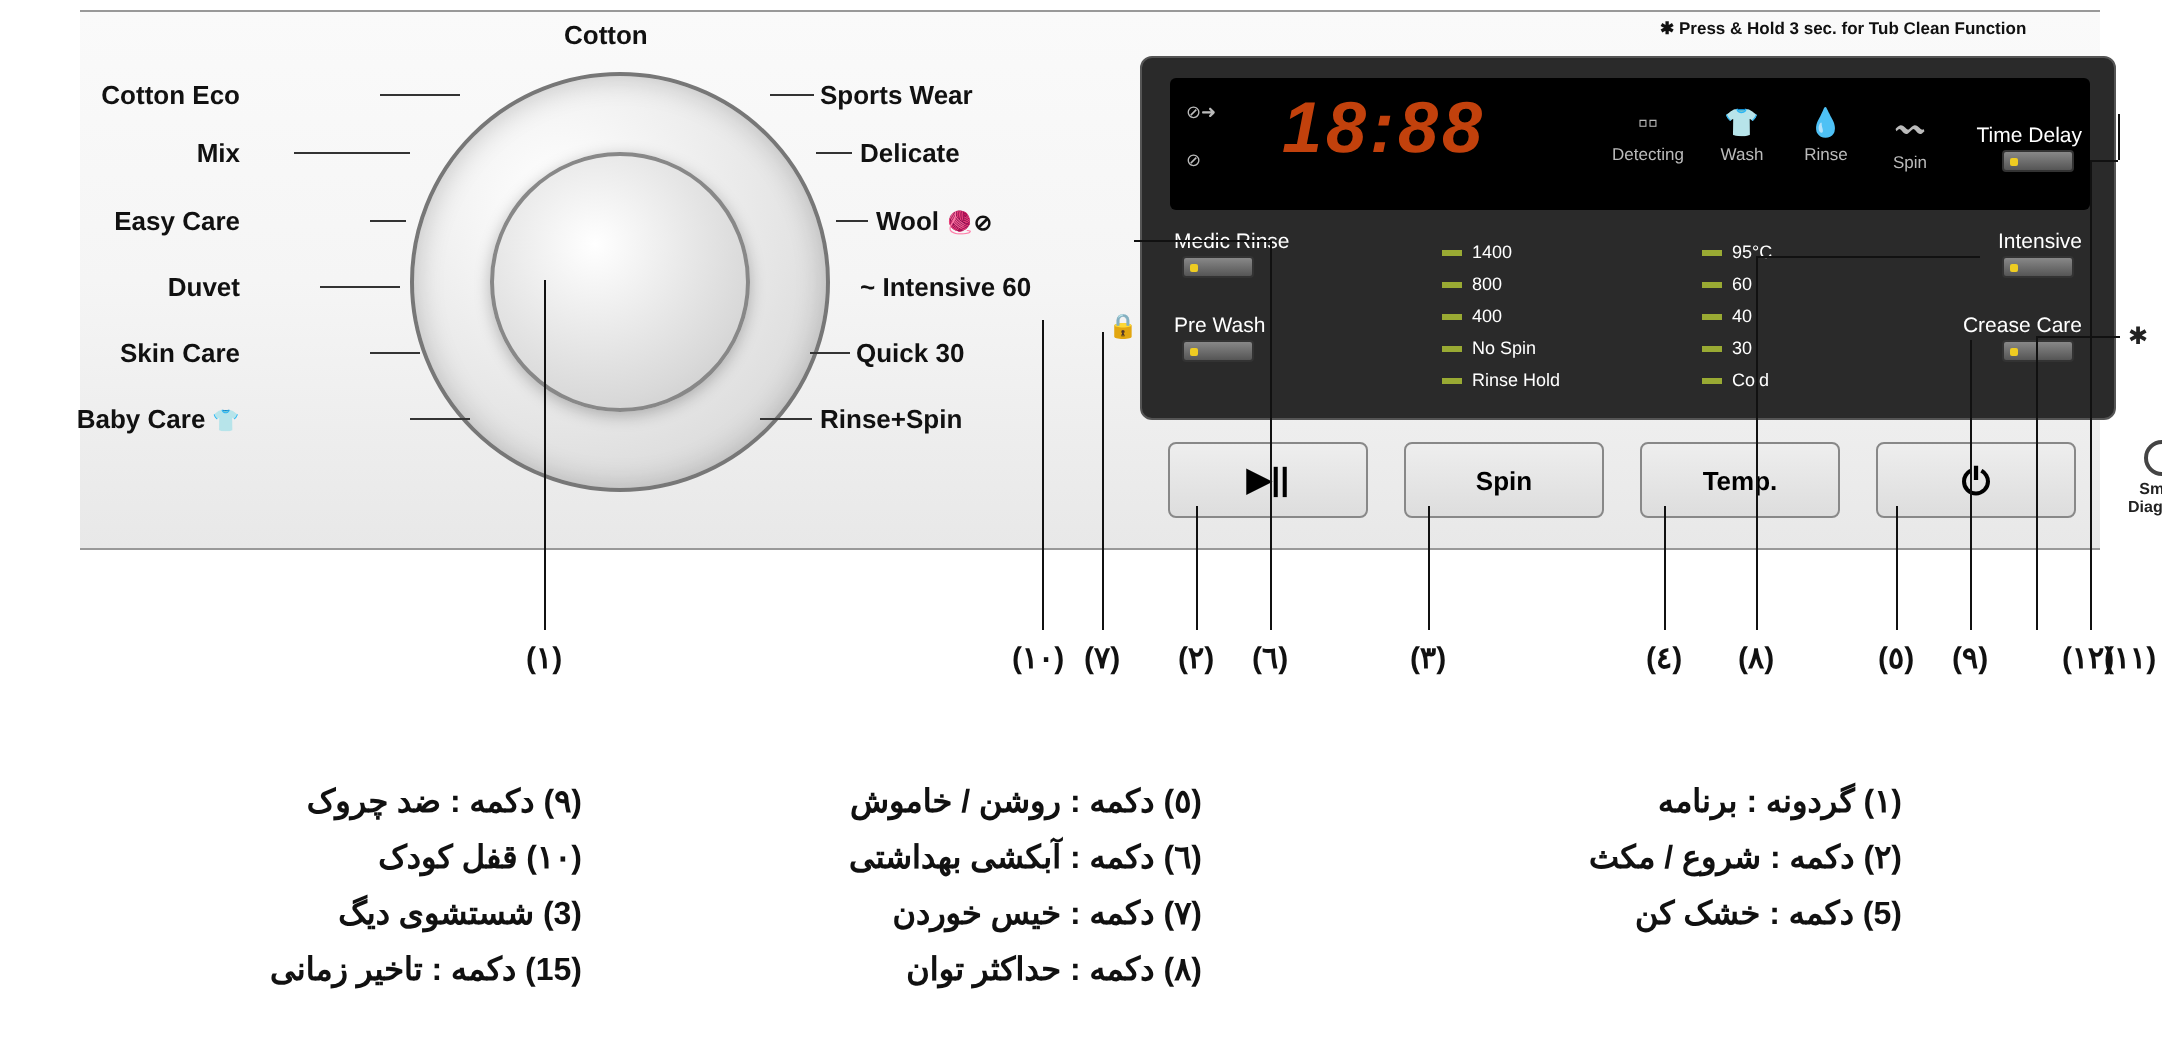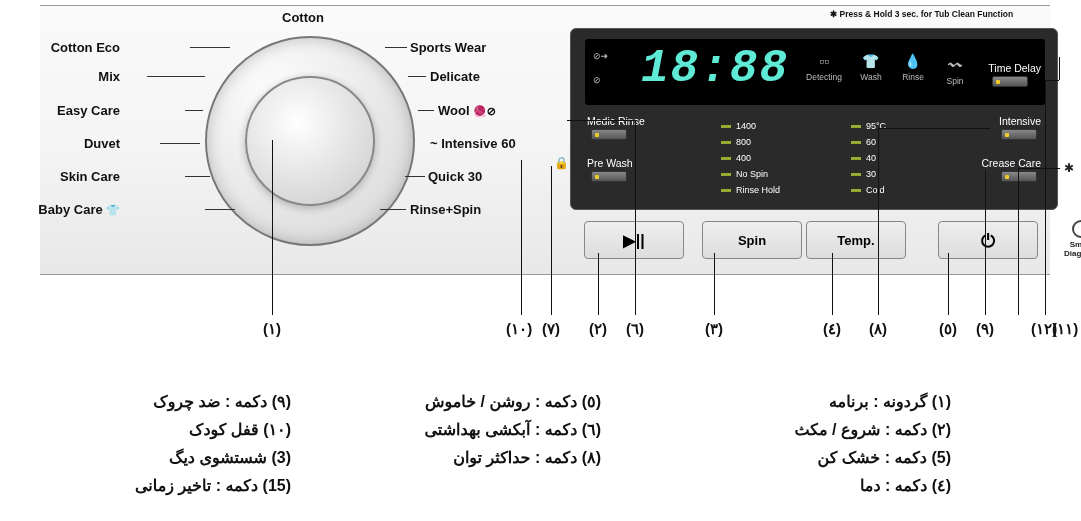--- a/index.html
+++ b/index.html
@@ -13,21 +13,21 @@
   
   .prog-label { position: absolute; font-size: 13px; font-weight: bold; color: #111; white-space: nowrap; }
   .prog-line { position: absolute; background: #333; height: 1px; }
   
   .wool-sym { font-size: 11px; }
   .baby-sym { font-size: 11px; }
   
   .display { position: absolute; left: 530px; top: 22px; width: 488px; height: 182px; background: #2a2a2a; border-radius: 6px; border: 1px solid #555; }
   .lcd { position: absolute; left: 14px; top: 10px; width: 460px; height: 66px; background: #000; border-radius: 3px; }
   .lcd-icon { position: absolute; color: #bbb; font-size: 9px; text-align: center; }
-  .seven-seg { position: absolute; left: 56px; top: 4px; font-family: Liberation Mono, monospace; font-size: 46px; color: #5eead4; font-style: italic; letter-spacing: 2px; font-weight: bold; }
+  .seven-seg { position: absolute; left: 56px; top: 4px; font-family: Liberation Sans, sans-serif; font-size: 36px; color: #c2410c; font-style: italic; letter-spacing: 2px; font-weight: bold; }
   .lcd-col { position: absolute; top: 14px; color: #bbb; font-size: 8.5px; text-align: center; }
   .lcd-col .sym { font-size: 14px; display: block; margin-bottom: 3px; }
   
   .opt-btn { position: absolute; color: #fff; font-size: 10.5px; }
   .opt-btn .bar { display: inline-block; width: 36px; height: 11px; background: linear-gradient(to bottom,#888,#555); border: 1px solid #333; border-radius: 2px; vertical-align: middle; margin: 0 4px; position: relative; }
   .opt-btn .bar::after { content:""; position:absolute; left:3px; top:3px; width:4px; height:4px; background:#ec2; border-radius:1px; }
   
   .info-row { position: absolute; color: #fff; font-size: 9px; }
   .info-row .led { display:inline-block; width:10px; height:3px; background:#9a3; margin-right:5px; vertical-align:middle; }
   
@@ -95,41 +95,41 @@
       <div class="seven-seg">18:88</div>
       <div class="lcd-col" style="left:216px; width:46px;"><span class="sym">▫▫</span><span>Detecting</span></div>
       <div class="lcd-col" style="left:268px; width:36px;"><span class="sym">👕</span><span>Wash</span></div>
       <div class="lcd-col" style="left:310px; width:36px;"><span class="sym">💧</span><span>Rinse</span></div>
       <div class="lcd-col" style="left:352px; width:36px;"><span class="sym">〰</span><span>Spin</span></div>
     </div>
 
     <div class="opt-btn" style="left:16px; top:86px;"><span>Medic Rinse</span><br><span class="bar"></span></div>
     <div class="opt-btn" style="left:16px; top:128px;"><span>Pre Wash</span><br><span class="bar"></span></div>
 
-    <div class="opt-btn" style="right:16px; top:33px; "><span>Time Delay</span><br><span class="bar"></span></div>
+    <div class="opt-btn" style="right:16px; top:33px; text-align:right;"><span>Time Delay</span><br><span class="bar"></span></div>
     <div class="opt-btn" style="right:16px; top:86px; text-align:right;"><span>Intensive</span><br><span class="bar"></span></div>
     <div class="opt-btn" style="right:16px; top:128px; text-align:right;"><span>Crease Care</span><br><span class="bar"></span></div>
 
     <div class="info-row" style="left:150px; top:92px;"><span class="led"></span><span>1400</span></div>
     <div class="info-row" style="left:150px; top:108px;text-align:right;"><span class="led"></span><span>800</span></div>
     <div class="info-row" style="left:150px; top:124px;"><span class="led"></span><span>400</span></div>
     <div class="info-row" style="left:150px; top:140px;"><span class="led"></span><span>No Spin</span></div>
     <div class="info-row" style="left:150px; top:156px;"><span class="led"></span><span>Rinse Hold</span></div>
 
     <div class="info-row" style="left:280px; top:92px;"><span class="led"></span><span>95°C</span></div>
     <div class="info-row" style="left:280px; top:108px;"><span class="led"></span><span>60</span></div>
     <div class="info-row" style="left:280px; top:124px;"><span class="led"></span><span>40</span></div>
     <div class="info-row" style="left:280px; top:140px;"><span class="led"></span><span>30</span></div>
     <div class="info-row" style="left:280px; top:156px;"><span class="led"></span><span>Cold</span></div>
   </div>
 
   <div class="btn-row">
     <div class="ctl-btn" style="left:14px; width:100px; font-size:16px;">▶||</div>
     <div class="ctl-btn" style="left:132px; width:100px;">Spin</div>
-    <div class="ctl-btn" style="left:236px; width:100px;">Temp.</div>
+    <div class="ctl-btn" style="left:250px; width:100px;">Temp.</div>
     <div class="ctl-btn" style="left:368px; width:100px; font-size:18px;">⏻</div>
   </div>
 
   <div class="lock-icon" style="left:514px; top:150px;">🔒</div>
   <div class="star-icon" style="left:1024px; top:155px;">✱</div>
   <div class="smart-diag" style="left:1024px; top:214px; width:34px;"><span class="circ"></span><span>Smart
 Diagnosis™</span></div>
 </div>
 
 <div class="lead" style="left:272px; top:140px; height:175px;"></div>
@@ -171,25 +171,25 @@
 <div class="lead" style="left:1045px; top:80px; height:235px;"></div>
 <div class="lead-h" style="left:1045px; top:80px; width:14px;"></div>
 <div class="lead" style="left:1059px; top:57px; height:23px;"></div>
 <div class="callout" style="left:1031px; top:320px;">(١٢)</div>
 
 <div class="legend">
   <div class="leg-col" style="right:130px; width:260px;">
     <div>(١) گردونه : برنامه</div>
     <div>(٢) دکمه : شروع / مکث</div>
     <div>(5) دکمه : خشک کن</div>
-    <div>(٤) دکمه : دما</div>
   </div>
   <div class="leg-col" style="right:480px; width:300px;">
     <div>(٥) دکمه : روشن / خاموش</div>
     <div>(٦) دکمه : آبکشی بهداشتی</div>
+    <div>(٧) دکمه : خیس خوردن</div>
     <div>(٨) دکمه : حداکثر توان</div>
   </div>
   <div class="leg-col" style="right:790px; width:260px;">
     <div>(٩) دکمه : ضد چروک</div>
     <div>(١٠) قفل کودک</div>
     <div>(3) شستشوی دیگ</div>
     <div>(15) دکمه : تاخیر زمانی</div>
   </div>
 </div>
 

